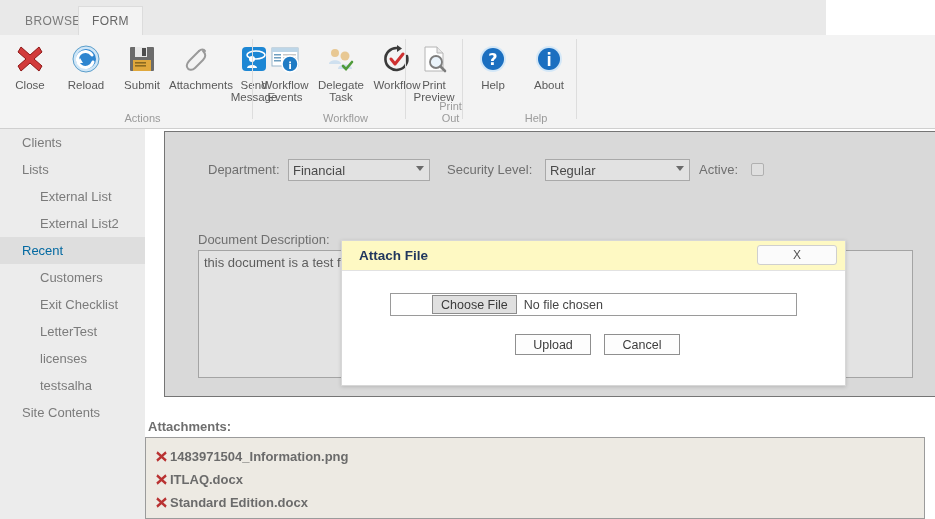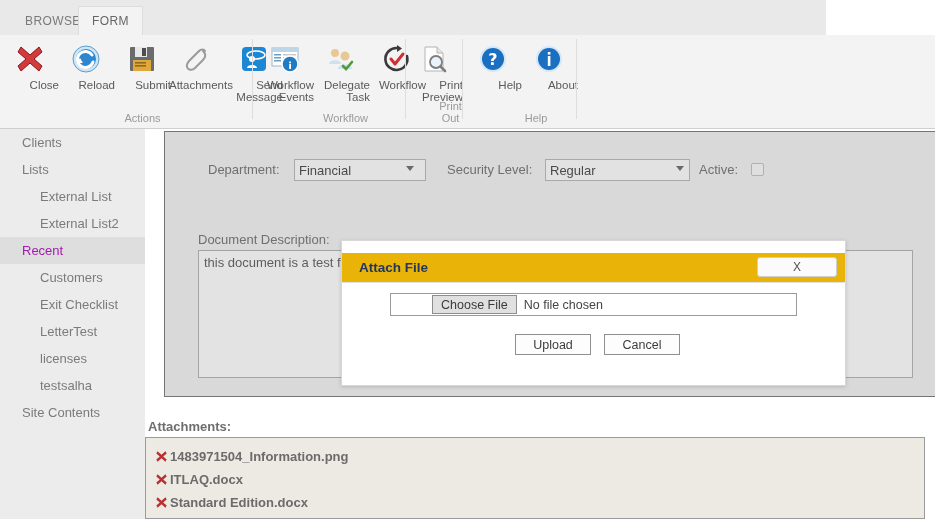--- a/index.html
+++ b/index.html
@@ -47,34 +47,34 @@
     font-size:11px;color:#9a9a9a;margin-left:32px;
   }
   .rg-items{position:absolute;left:0;top:4px;display:flex;}
   .rbtn{
     width:56px;min-height:62px;display:flex;flex-direction:column;
     align-items:center;cursor:pointer;padding-top:3px;box-sizing:border-box;
   }
   .rbtn .ico{height:34px;display:flex;align-items:center;justify-content:center;}
   .rbtn .lbl{
     margin-top:3px;font-size:11.5px;line-height:12px;color:#5a5a5a;
-    text-align:right;width:58px;
+    text-align:center;width:58px;
   }
 
   
   .leftnav{
     position:absolute;left:0;top:129px;width:145px;height:390px;
     background:#ececec;
   }
   .navitem{
     height:27px;line-height:27px;font-size:13px;color:#7b7b7b;
     padding-left:22px;cursor:pointer;box-sizing:border-box;
   }
   .navitem.sub{padding-left:40px;}
-  .navitem.selected{background:#dedede;color:#a21caf;}
+  .navitem.selected{background:#dedede;color:#0369a1;}
 
   
   .formpanel{
     position:absolute;left:145px;top:131px;width:778px;height:266px;
     background:#d9d9d9;border:1px solid #757575;box-sizing:border-box;margin-left:19px;
   }
   .fld-label{
     position:absolute;font-size:13px;color:#6f6f6f;line-height:22px;
   }
   select.combo{
@@ -121,21 +121,21 @@
   .att-x{margin-right:2px;display:inline-flex;}
 
   
   .modal{
     position:absolute;left:341px;top:240px;width:505px;height:146px;
     background:#ffffff;border:1px solid #d7d7d7;
     box-shadow:0 1px 4px rgba(0,0,0,.16);box-sizing:border-box;
   }
   .modal-title{
     position:absolute;left:0;top:0;width:503px;height:30px;
-    background:#eab308;border-bottom:1px solid #e2e2e2;box-sizing:border-box;margin-top:12px;
+    background:#fef9c3;border-bottom:1px solid #e2e2e2;box-sizing:border-box;
   }
   .modal-title .t{
     position:absolute;left:17px;top:7px;font-size:13.5px;
     font-weight:bold;color:#21375e;
   }
   .modal-close{
     position:absolute;right:8px;top:4px;width:80px;height:20px;
     background:#fbfbfb;border:1px solid #cfcfcf;border-radius:3px;
     display:flex;align-items:center;justify-content:center;
     font-size:12px;color:#555;cursor:pointer;box-sizing:border-box;
@@ -348,21 +348,21 @@
     <div class="navitem sub">LetterTest</div>
     <div class="navitem sub">licenses</div>
     <div class="navitem sub">testsalha</div>
     <div class="navitem">Site Contents</div>
   </div>
 
   <div class="formpanel">
 
     <div class="fld-label" style="left:43px;top:27px;">Department:</div>
     <div class="combo-wrap" style="left:123px;top:27px;">
-      <select class="combo" style="width:132px;position:relative;left:6px;top:0;">
+      <select class="combo" style="width:142px;position:relative;left:0;top:0;">
         <option>Financial</option>
       </select>
       <div class="combo-arrow"></div>
     </div>
 
     <div class="fld-label" style="left:282px;top:27px;">Security Level:</div>
     <div class="combo-wrap" style="left:380px;top:27px;">
       <select class="combo" style="width:145px;position:relative;left:0;top:0;">
         <option>Regular</option>
       </select>

